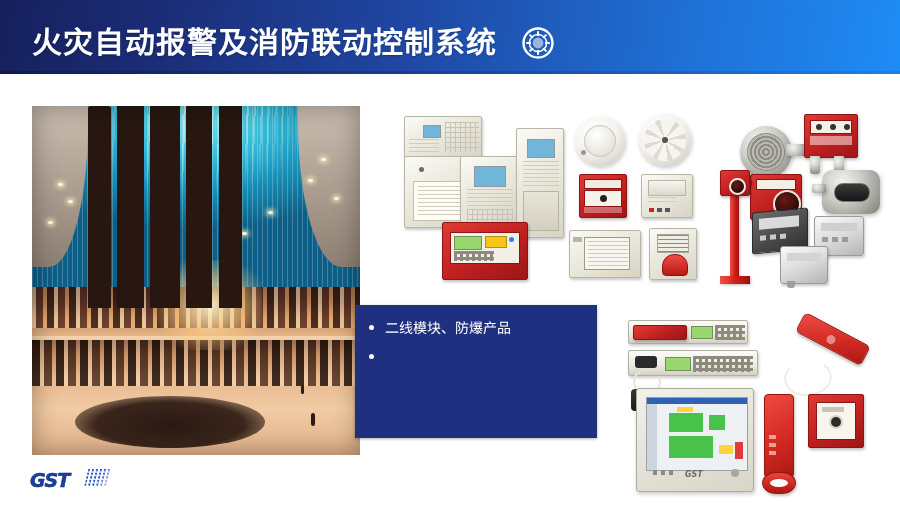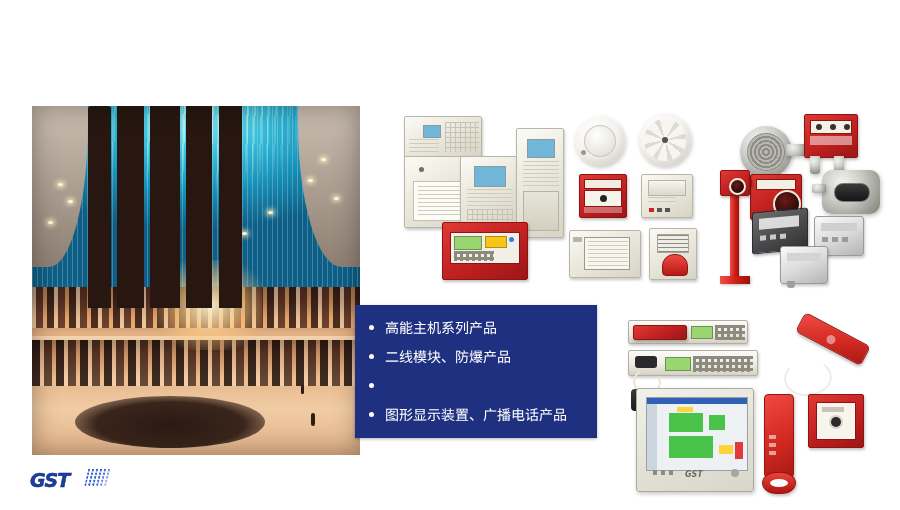--- a/index.html
+++ b/index.html
@@ -213,20 +213,40 @@
     transform:skewX(-14deg);opacity:.95;
     -webkit-mask-image:linear-gradient(110deg,#000 55%,rgba(0,0,0,.25) 100%);
             mask-image:linear-gradient(110deg,#000 55%,rgba(0,0,0,.25) 100%);
   }
 </style>
 </head>
 <body>
 
 <div class="slide">
 
+  <div class="header">
+    <div class="header-title">火灾自动报警及消防联动控制系统</div>
+    <div class="header-icon">
+      <svg viewBox="0 0 34 34" width="34" height="34" aria-hidden="true">
+        <circle cx="17" cy="17" r="14.5" fill="none" stroke="#ffffff" stroke-width="2.4"></circle>
+        <circle cx="17" cy="17" r="8.6" fill="none" stroke="#ffffff" stroke-width="1.5"></circle>
+        <circle cx="17" cy="17" r="5.4" fill="#ffffff" opacity=".55"></circle>
+        <g stroke="#ffffff" stroke-width="2" stroke-linecap="butt">
+          <line x1="17" y1="5.2" x2="17" y2="10"></line>
+          <line x1="17" y1="24" x2="17" y2="28.8"></line>
+          <line x1="5.2" y1="17" x2="10" y2="17"></line>
+          <line x1="24" y1="17" x2="28.8" y2="17"></line>
+          <line x1="8.6" y1="8.6" x2="11.9" y2="11.9"></line>
+          <line x1="22.1" y1="22.1" x2="25.4" y2="25.4"></line>
+          <line x1="25.4" y1="8.6" x2="22.1" y2="11.9"></line>
+          <line x1="11.9" y1="22.1" x2="8.6" y2="25.4"></line>
+        </g>
+      </svg>
+    </div>
+  </div>
 
   <div class="photo">
     <div class="ph-ceiling">
       <div class="ph-ceil-slats"></div>
       <div class="ph-ceil-drip"></div>
     </div>
     <div class="ph-soffit-l"></div>
     <div class="ph-soffit-r"></div>
 
     <div class="ph-downlight" style="left:8%;top:22%"></div>
@@ -257,32 +277,24 @@
     <div class="ph-scu-bit" style="left:57%;width:7%;height:60%"></div>
 
     <div class="ph-person" style="left:85%;top:88%;width:4px;height:13px"></div>
     <div class="ph-person" style="left:82%;top:80%;width:3px;height:9px"></div>
     <div class="ph-vign"></div>
   </div>
 
   <div class="bullets">
     <div class="bullet-row">
       <span class="bullet-dot"></span>
-      <span class="bullet-text">高能主机系列产品</span>
+      <span class="bullet-text">二线模块、防爆产品</span>
     </div>
     <div class="bullet-row">
       <span class="bullet-dot"></span>
-      <span class="bullet-text">二线模块、防爆产品</span>
-    </div>
-    <div class="bullet-row">
-      <span class="bullet-dot"></span>
-    </div>
-    <div class="bullet-row">
-      <span class="bullet-dot"></span>
-      <span class="bullet-text">图形显示装置、广播电话产品</span>
     </div>
   </div>
 
   <div class="pgroup" style="left:398px;top:112px;width:180px;height:175px">
 
     <div class="prod cab" style="left:6px;top:4px;width:78px;height:42px">
       <div class="cab-screen" style="left:18px;top:8px;width:16px;height:11px"></div>
       <div class="cab-grid" style="left:40px;top:5px;width:34px;height:30px"></div>
       <div class="cab-rows" style="left:4px;top:22px;width:30px;height:14px"></div>
     </div>

